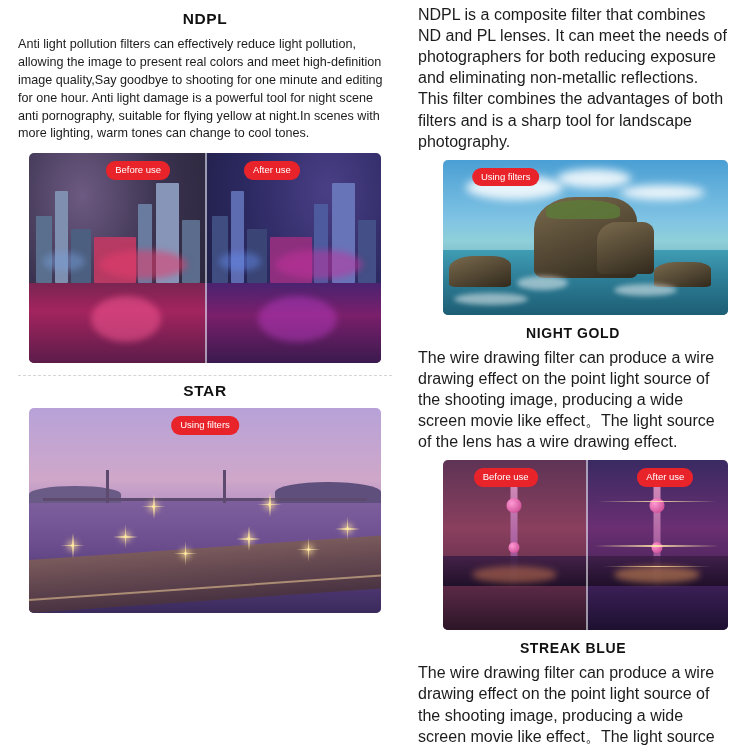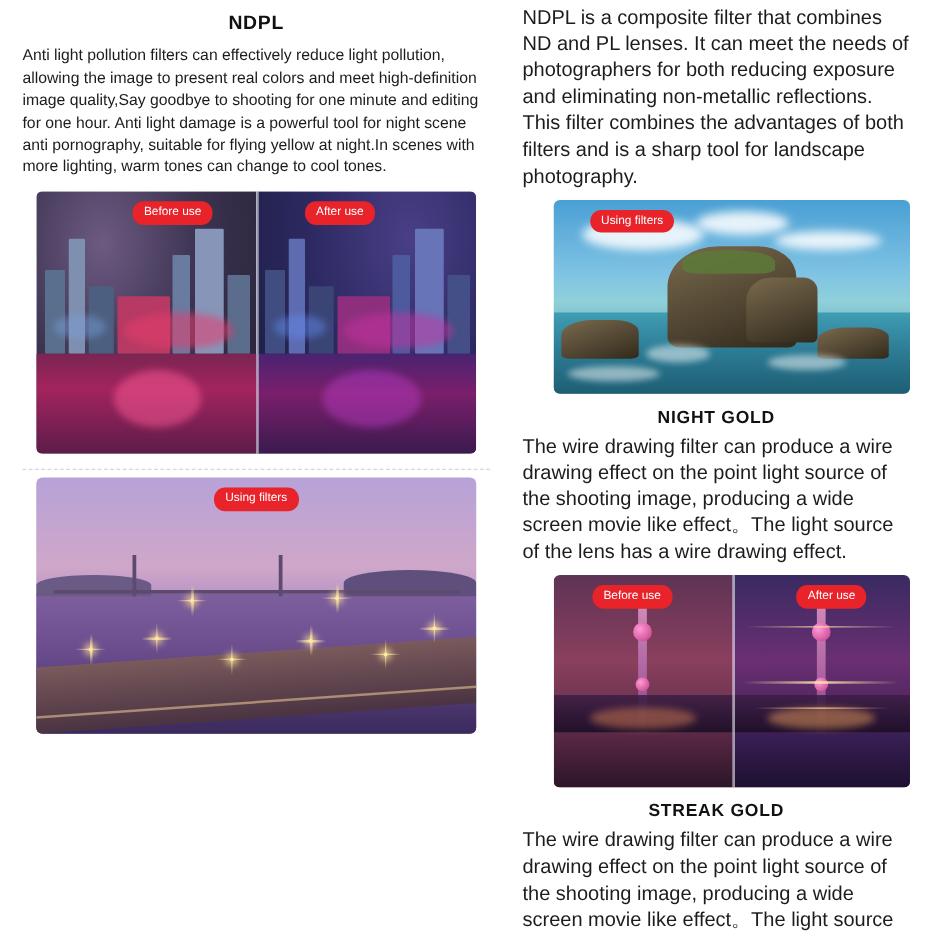--- a/index.html
+++ b/index.html
@@ -290,20 +290,21 @@
         <div class="water-b"></div>
         <div class="glow" style="left:30%;bottom:10%;width:45%;height:22%;background:rgba(190,60,200,0.45);"></div>
       </div>
       <div class="split-line"></div>
       <div class="badge left" style="left:31%;">Before use</div>
       <div class="badge right" style="right:31%;">After use</div>
     </div>
 
     <hr class="divider">
 
+    <h2 class="section-title">STAR</h2>
 
     <div class="figure fig-star">
       <div class="star-water"></div>
 
       <div style="position:absolute;left:0;top:38%;width:26%;height:8%;background:#6a5a86;border-radius:50% 50% 0 0;"></div>
       <div style="position:absolute;right:0;top:36%;width:30%;height:10%;background:#5e4f7c;border-radius:50% 50% 0 0;"></div>
 
       <div class="bridge" style="left:4%;top:44%;width:92%;height:2.5px;"></div>
       <div class="bridge" style="left:22%;top:30%;width:3px;height:16%;"></div>
       <div class="bridge" style="left:55%;top:30%;width:3px;height:16%;"></div>
@@ -367,21 +368,21 @@
         <div class="streak-line" style="left:8%;top:24%;width:84%;"></div>
         <div class="streak-line" style="left:6%;top:50%;width:88%;"></div>
         <div class="streak-line" style="left:12%;top:62%;width:76%;"></div>
         <div class="glow" style="left:20%;bottom:28%;width:60%;height:10%;background:rgba(255,170,90,0.45);"></div>
       </div>
       <div class="split-line"></div>
       <div class="badge" style="left:22%;transform:translateX(-50%);">Before use</div>
       <div class="badge" style="left:78%;transform:translateX(-50%);">After use</div>
     </div>
 
-    <h2 class="section-title small">STREAK GOLD</h2>
+    <h2 class="section-title small">STREAK BLUE</h2>
     <p class="body-text tight">The wire drawing filter can produce a wire drawing effect on the point light source of the shooting image, producing a wide screen movie like effect。The light source of the lens has a wire drawing effect.</p>
 
     <div class="figure fig-streak">
       <div class="streak-half a" style="background:linear-gradient(180deg,#5a3a62 0%,#8a4a70 40%,#32203c 100%);">
         <div class="tower"></div>
         <div class="tower-ball" style="top:22%;width:15px;height:15px;"></div>
         <div class="tower-ball" style="top:48%;width:11px;height:11px;"></div>
         <div class="city-strip"></div>
 
         <div class="glow" style="left:20%;bottom:28%;width:60%;height:10%;background:rgba(255,160,110,0.35);"></div>

